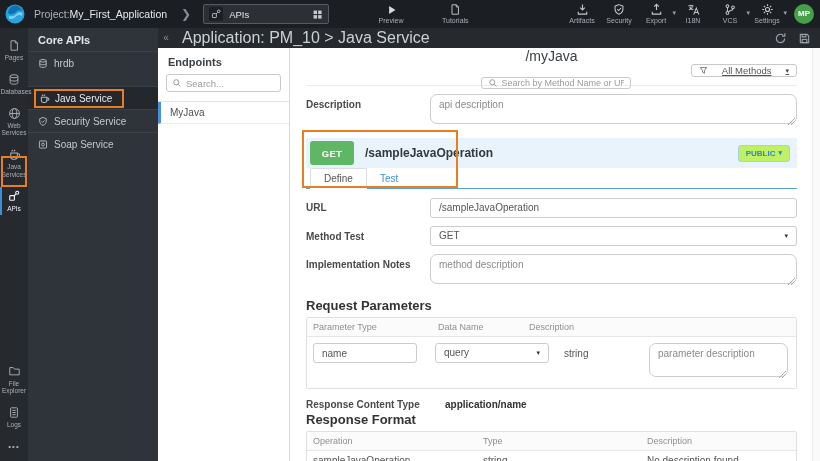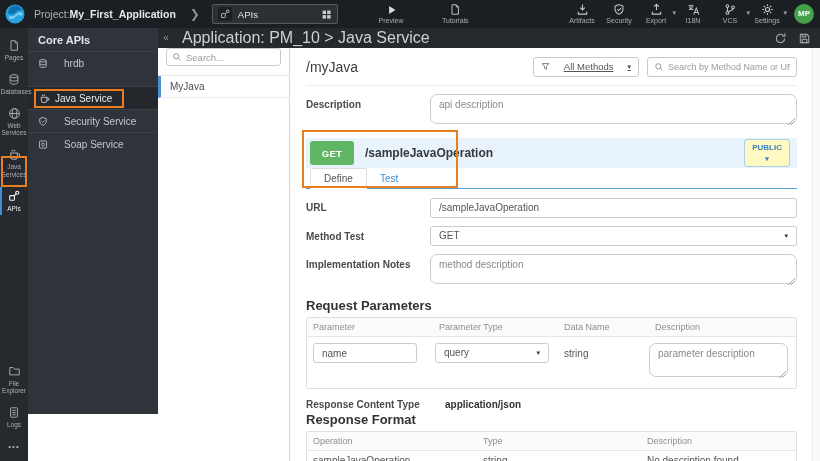--- a/index.html
+++ b/index.html
@@ -4,21 +4,21 @@
 <style>
   * { margin:0; padding:0; box-sizing:border-box; }
   html,body { background:#dfe1e3; }
   body { font-family:"Liberation Sans", sans-serif; }
   .app { position:relative; width:820px; height:461px; background:#fff; overflow:hidden; }
 
   
   .topbar { position:absolute; left:0; top:0; width:820px; height:28px; background:#1b1e22; display:flex; align-items:center; z-index:10; }
   .logo { width:20px; height:20px; margin:0 9px 0 5px; flex:0 0 auto; }
   .project { font-size:10.5px; color:#aeb3b9; white-space:nowrap; }
-  .project .pname { color:#e6e9ec; font-weight:bold; }
+  .project .pname { color:#e6e9ec; font-weight:normal; }
   .tb-chev { color:#878d94; font-size:12px; margin:0 12px 0 14px; }
   .app-tab { display:flex; align-items:center; gap:6px; width:126px; height:20px; background:#2c3035; border:1px solid #565b61; border-radius:2px; padding:0 5px; }
   .app-tab .icbox { width:14px; height:14px; background:#1c1f23; border-radius:2px; display:flex; align-items:center; justify-content:center; color:#b9bec4; }
   .app-tab .tlabel { flex:1; font-size:9.5px; color:#e2e5e8; }
   .tb-center { position:absolute; left:378px; top:3px; display:flex; gap:38px; }
   .tb-right { position:absolute; right:6px; top:3px; display:flex; gap:11px; align-items:center; }
   .tb-item { display:flex; flex-direction:column; align-items:center; gap:1px; color:#b3b8bd; position:relative; min-width:26px; }
   .tb-item .tb-ic { height:13px; display:flex; align-items:center; }
   .tb-item .tb-lbl { font-size:7px; color:#a9aeb4; white-space:nowrap; }
   .tb-caret { position:absolute; right:-7px; top:6px; font-size:7px; color:#9aa0a6; }
@@ -28,23 +28,23 @@
   .rail { position:absolute; left:0; top:28px; width:28px; height:433px; background:#26292d; display:flex; flex-direction:column; align-items:center; padding-top:7px; z-index:5; }
   .rail-item { width:28px; padding:4px 0 3px; display:flex; flex-direction:column; align-items:center; gap:2px; color:#abb0b6; position:relative; margin-bottom:4px; }
   .rail-item .r-ic { height:13px; display:flex; align-items:center; }
   .rail-item .r-lbl { font-size:6.5px; line-height:1.2; text-align:center; max-width:27px; }
   .rail-item.active { color:#f0f2f4; }
   .rail-item.active::before { content:""; position:absolute; left:0; top:1px; bottom:1px; width:2px; background:#3f8fd8; }
   .rail-spacer { flex:1; }
   .rail-more { color:#aab0b6; font-size:8px; letter-spacing:1px; padding:6px 0 10px; }
 
   
-  .panel { position:absolute; left:28px; top:28px; width:130px; height:386px; background:#2f343a; z-index:4; }
+  .panel { position:absolute; left:28px; top:28px; width:130px; height:433px; background:#2f343a; z-index:4; }
   .panel-h { height:23px; display:flex; align-items:center; padding:0 10px; font-size:11px; font-weight:bold; color:#e3e6e9; }
-  .panel-item { height:23px; display:flex; align-items:center; gap:16px; padding:0 10px; font-size:10px; color:#c3c8cd; border-top:1px solid #3a4046; }
+  .panel-item { height:23px; display:flex; align-items:center; gap:6px; padding:0 10px; font-size:10px; color:#c3c8cd; border-top:1px solid #3a4046; }
   .panel-item .p-ic { display:flex; align-items:center; color:#b4bac0; }
   .panel-item.active { background:#24282d; color:#e8ebee;margin-top:12px; }
   .panel-item.active .wrap { display:flex; align-items:center; gap:5px; border:2px solid #e87e1f; padding:2px 10px 2px 3px; margin-left:-4px; }
 
   
   .crumbbar { position:absolute; left:158px; top:28px; width:662px; height:20px; background:#26292d; display:flex; align-items:center; z-index:4; }
   .crumb-collapse { width:16px; text-align:center; color:#8b9197; font-size:10px; line-height:20px; }
   .crumb-text { margin-left:8px; font-size:16px; color:#ccd1d5; }
   .crumb-actions { margin-left:auto; margin-right:9px; display:flex; gap:11px; color:#9aa0a6; }
   .crumb-actions .c-ic { display:flex; align-items:center; }
@@ -56,42 +56,42 @@
   .ep-search input { border:0; outline:0; width:100%; font-size:9.5px; color:#555; font-family:"Liberation Sans",sans-serif; }
   .ep-search input::placeholder { color:#9a9a9a; }
   .ep-list { border-top:1px solid #e5e5e5; }
   .ep-item { height:22px; display:flex; align-items:center; padding:0 9px; font-size:10px; color:#4a4f54; border-bottom:1px solid #ececec; border-left:3px solid transparent; }
   .ep-item.active { border-left-color:#4a90d9; }
 
   
   .content { position:absolute; left:290px; top:48px; width:522px; height:413px; background:#fff; padding:0 15px 0 16px; z-index:2; }
   .scrolltrack { position:absolute; right:0; top:48px; width:8px; height:413px; background:#fafafa; border-left:1px solid #ececec; z-index:6; }
 
-  .c-header { height:38px; display:flex; align-items:center; border-bottom:1px solid #ececec; }
+  .c-header { height:38px; display:flex; align-items:center; border-bottom:1px solid #ececec;flex-direction:column; }
   .c-title { font-size:14px; color:#3c4043; }
   .methods-btn { margin-left:auto; height:20px; background:#fff; border:1px solid #c9c9c9; border-radius:3px; display:flex; align-items:center; gap:14px; padding:0 7px; font-size:9.5px; color:#555;text-decoration:underline; }
   .methods-btn .mcaret { font-size:7px; color:#444; }
   .m-search { width:150px; height:20px; border:1px solid #c9c9c9; border-radius:3px; display:flex; align-items:center; gap:4px; padding:0 6px; margin-left:8px; color:#9b9b9b; }
   .m-search input { border:0; outline:0; width:100%; font-size:9px; color:#555; font-family:"Liberation Sans",sans-serif; }
   .m-search input::placeholder { color:#9b9b9b; }
 
   .f-label { width:124px; flex:0 0 124px; font-size:10px; font-weight:bold; color:#4a4a4a; padding-top:5px; }
   .frow { display:flex; margin-top:8px; align-items:flex-start; }
   .ctrl { flex:1; position:relative; }
   .txt { width:100%; height:20px; border:1px solid #ccc; border-radius:3px; padding:0 8px; font-size:10px; color:#555; font-family:"Liberation Sans",sans-serif; outline:none; }
   textarea.tarea { width:100%; height:30px; border:1px solid #ccc; border-radius:7px; padding:4px 8px; font-size:10px; color:#8a8a8a; resize:none; font-family:"Liberation Sans",sans-serif; outline:none; }
   .grip { position:absolute; right:2px; bottom:3px; width:7px; height:7px; pointer-events:none; background:
     linear-gradient(135deg, transparent 45%, #aaa 45%, #aaa 52%, transparent 52%, transparent 65%, #aaa 65%, #aaa 72%, transparent 72%); }
   .sel { width:100%; height:20px; border:1px solid #ccc; border-radius:3px; display:flex; align-items:center; justify-content:space-between; padding:0 8px; font-size:10px; color:#555; background:#fff; }
   .sel .scaret { font-size:7px; color:#333; }
 
   .op-row { margin-top:10px; height:30px; background:#e9f3fb; display:flex; align-items:center; padding:0 4px; }
   .get-btn { width:44px; height:24px; background:#5fb765; border-radius:3px; color:#fff; font-size:9.5px; font-weight:bold; display:flex; align-items:center; justify-content:center; letter-spacing:.3px; }
   .op-path { margin-left:11px; font-size:12px; font-weight:bold; color:#34393e; }
-  .public-btn { margin-left:auto; margin-right:3px; display:flex; align-items:center; gap:3px; font-size:8px; font-weight:bold; color:#3b7fc4; background:#fef9c3; border:1px solid #a9cdea; border-radius:3px; padding:3px 7px;flex-direction:column; }
+  .public-btn { margin-left:auto; margin-right:3px; display:flex; align-items:center; gap:3px; font-size:8px; font-weight:bold; color:#3b7fc4; background:#bef264; border:1px solid #a9cdea; border-radius:3px; padding:3px 7px; }
   .public-btn .pcaret { font-size:7px; }
 
   .tabs { height:21px; display:flex; align-items:flex-end; border-bottom:1px solid #5aa2d8; }
   .tab { font-size:10px; padding:4px 13px; color:#3f8fd8; }
   .tab.active { background:#fff; border:1px solid #ddd; border-bottom:1px solid #fff; margin-bottom:-1px; border-radius:2px 2px 0 0; color:#555; margin-left:4px; }
 
   .sec-title { margin-top:10px; font-size:13px; font-weight:bold; color:#333; }
   .wtable { margin-top:4px; border:1px solid #e0e0e0; border-radius:2px; }
   .thead { display:flex; background:#fbfbfb; border-bottom:1px solid #e6e6e6; }
   .thead > div { font-size:9px; color:#8f8f8f; padding:4px 8px 4px 6px; }
@@ -368,20 +368,21 @@
           <svg width="13" height="13" viewBox="0 0 14 14" fill="none" stroke="currentColor" stroke-width="1.2">
             <path d="M2.5 2.5h7.3l1.7 1.7v7.3h-9z"></path>
             <rect x="4.5" y="8" width="5" height="3.5"></rect>
             <path d="M4.5 2.5v2.8h4V2.5"></path>
           </svg>
         </span>
     </span>
   </div>
 
   <div class="endpoints">
+    <div class="ep-title">Endpoints</div>
     <div class="ep-search">
       <span>
           <svg width="10" height="10" viewBox="0 0 14 14" fill="none" stroke="#9a9a9a" stroke-width="1.4">
             <circle cx="6" cy="6" r="3.6"></circle>
             <path d="M8.8 8.8l3 3"></path>
           </svg>
         </span>
       <input type="text" placeholder="Search..." style="">
     </div>
     <div class="ep-list">
@@ -456,21 +457,20 @@
       <div class="f-label">Implementation Notes</div>
       <div class="ctrl">
         <textarea class="tarea" style="">method description</textarea>
         <span class="grip"></span>
       </div>
     </div>
 
     <div class="sec-title">Request Parameters</div>
     <div class="wtable">
       <div class="thead">
-        <div class="rq-c1">Parameter</div>
         <div class="rq-c2">Parameter Type</div>
         <div class="rq-c3">Data Name</div>
         <div class="rq-c4">Description</div>
       </div>
       <div class="trow">
         <div class="rq-c1"><input class="txt" type="text" value="name" style=""></div>
         <div class="rq-c2">
           <div class="sel">
             <span>query</span>
             <span class="scaret">▾</span>
@@ -479,21 +479,21 @@
         <div class="rq-c3">string</div>
         <div class="rq-c4">
           <textarea class="tarea" style="">parameter description</textarea>
           <span class="grip" style="right:10px;"></span>
         </div>
       </div>
     </div>
 
     <div class="resp-ct">
       <div class="f-label">Response Content Type</div>
-      <div class="v" style="font-size:10px;font-weight:bold;color:#333;">application/json</div>
+      <div class="v" style="font-size:10px;font-weight:bold;color:#333;">application/name</div>
     </div>
 
     <div class="sec-title" style="margin-top:2px;">Response Format</div>
     <div class="wtable">
       <div class="thead">
         <div class="rf-c1">Operation</div>
         <div class="rf-c2">Type</div>
         <div class="rf-c3">Description</div>
       </div>
       <div class="rtr">

